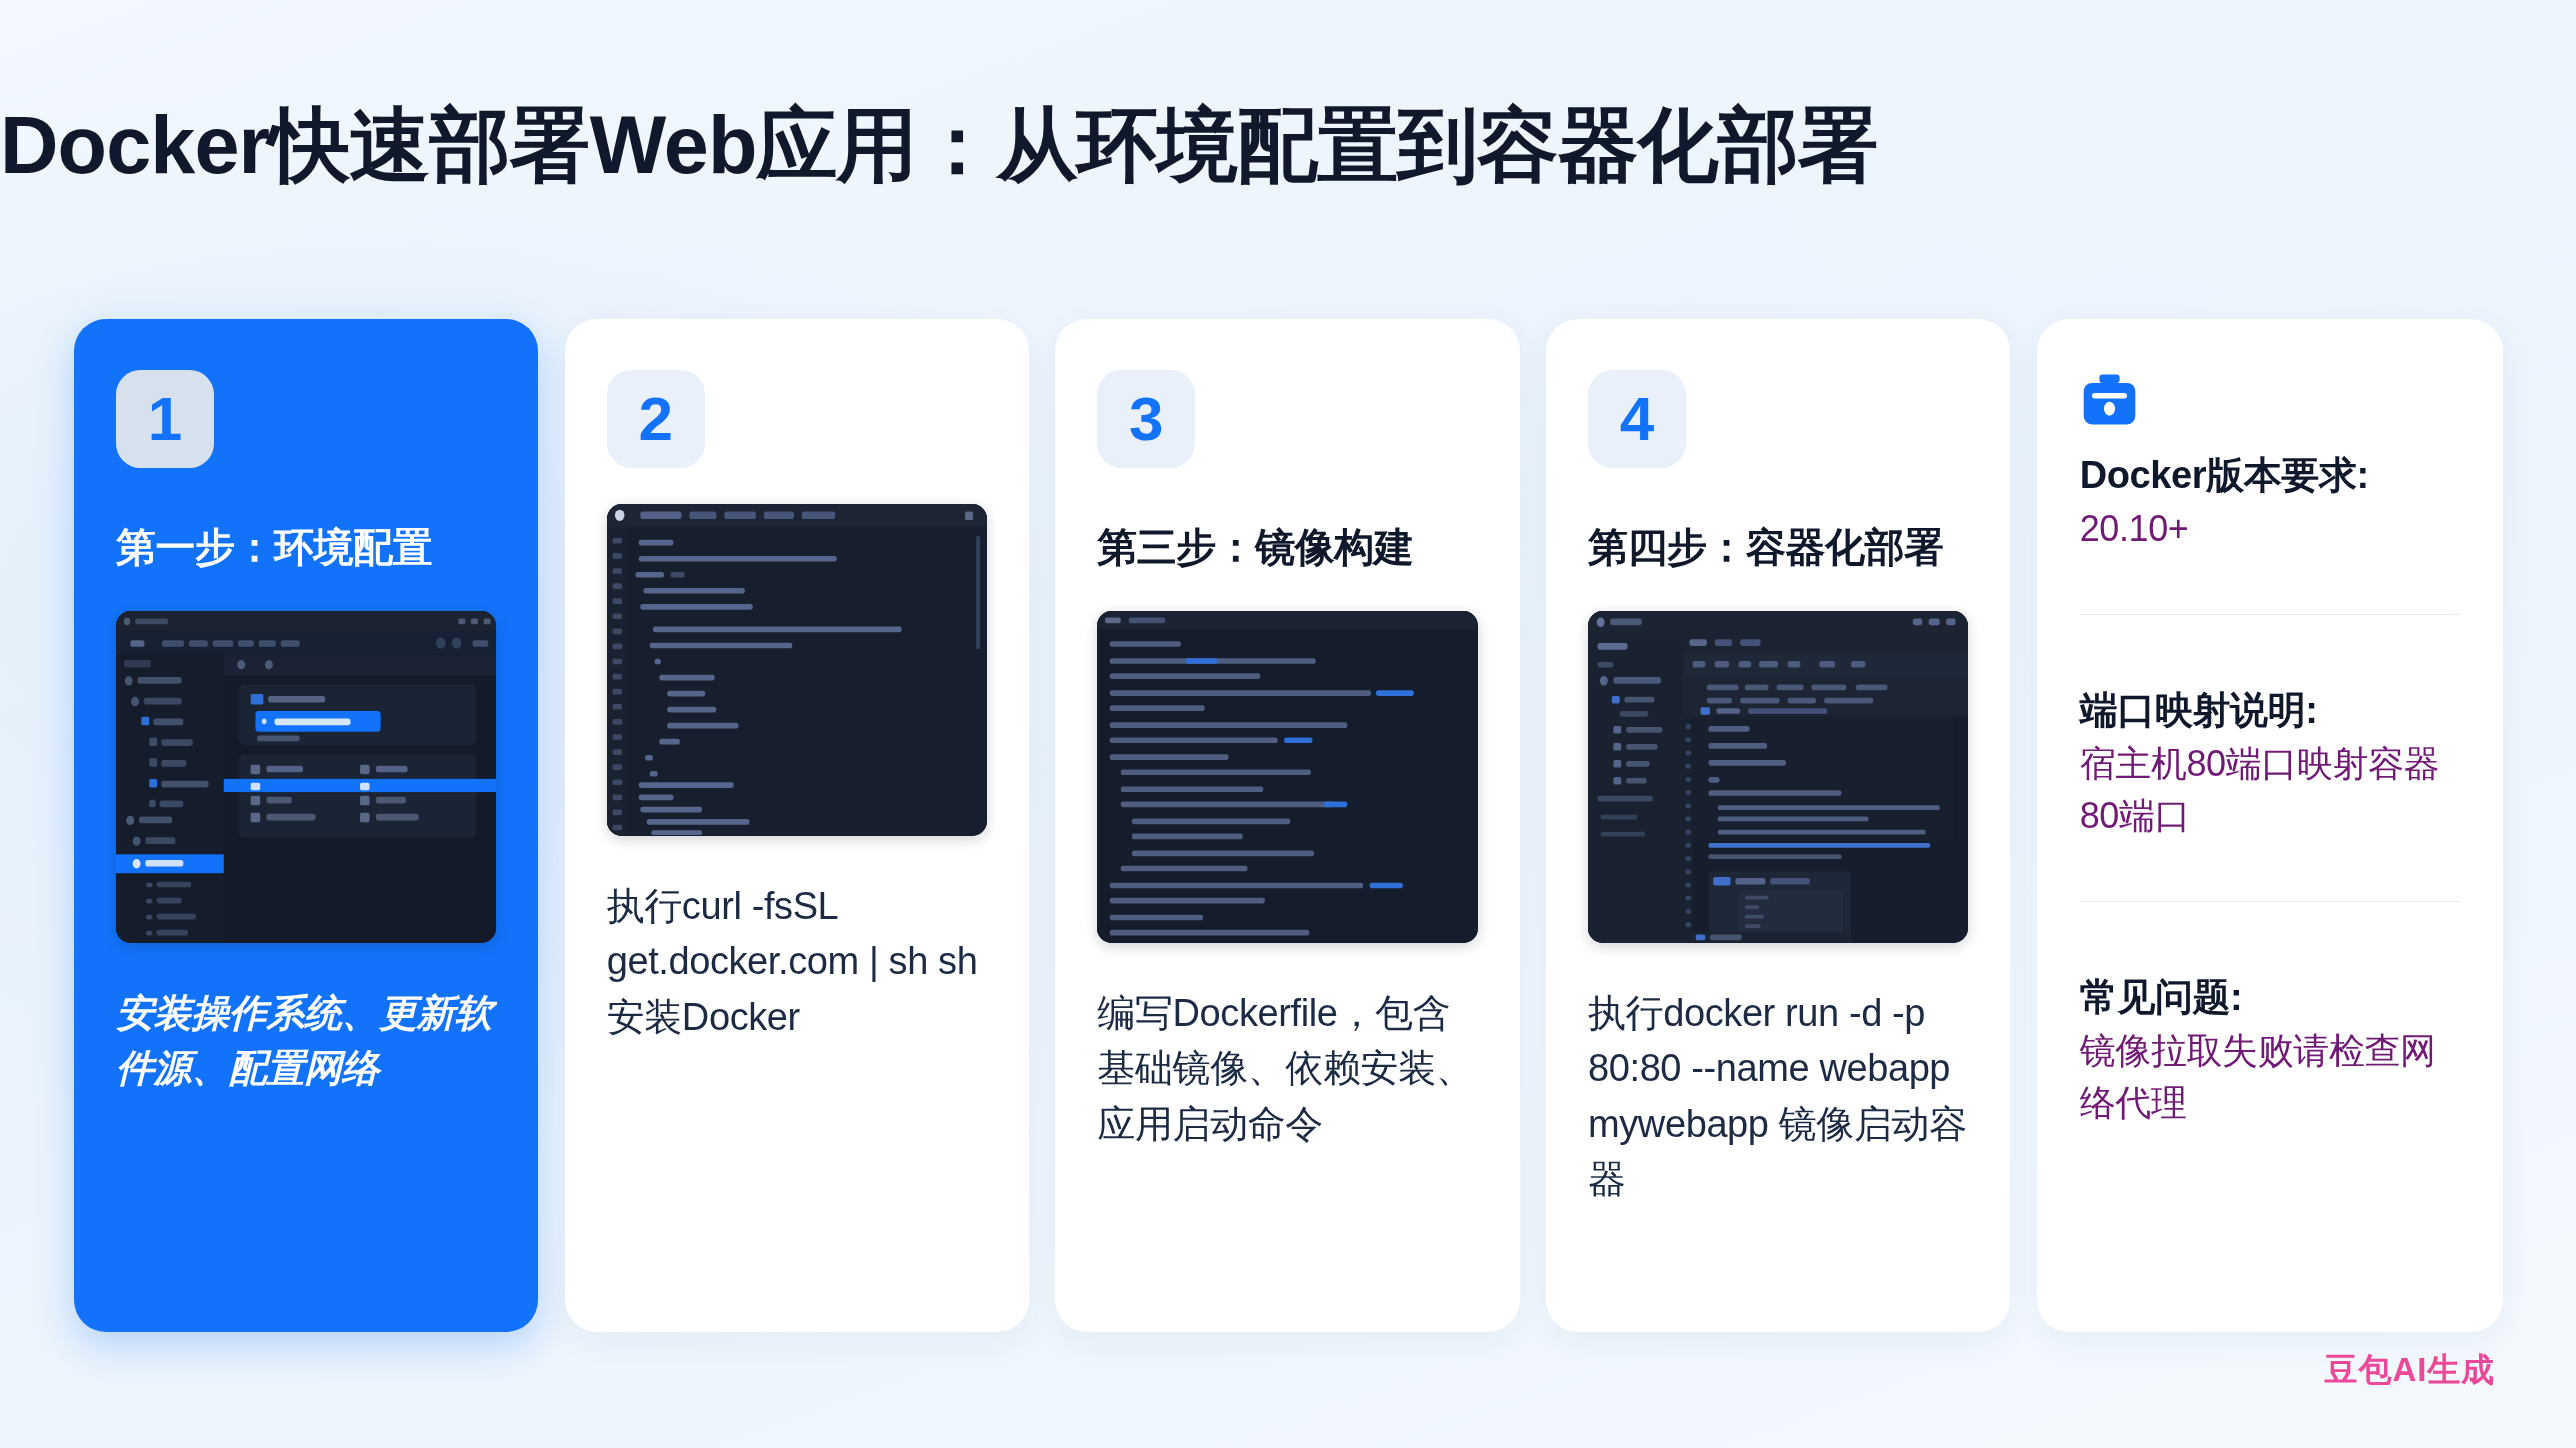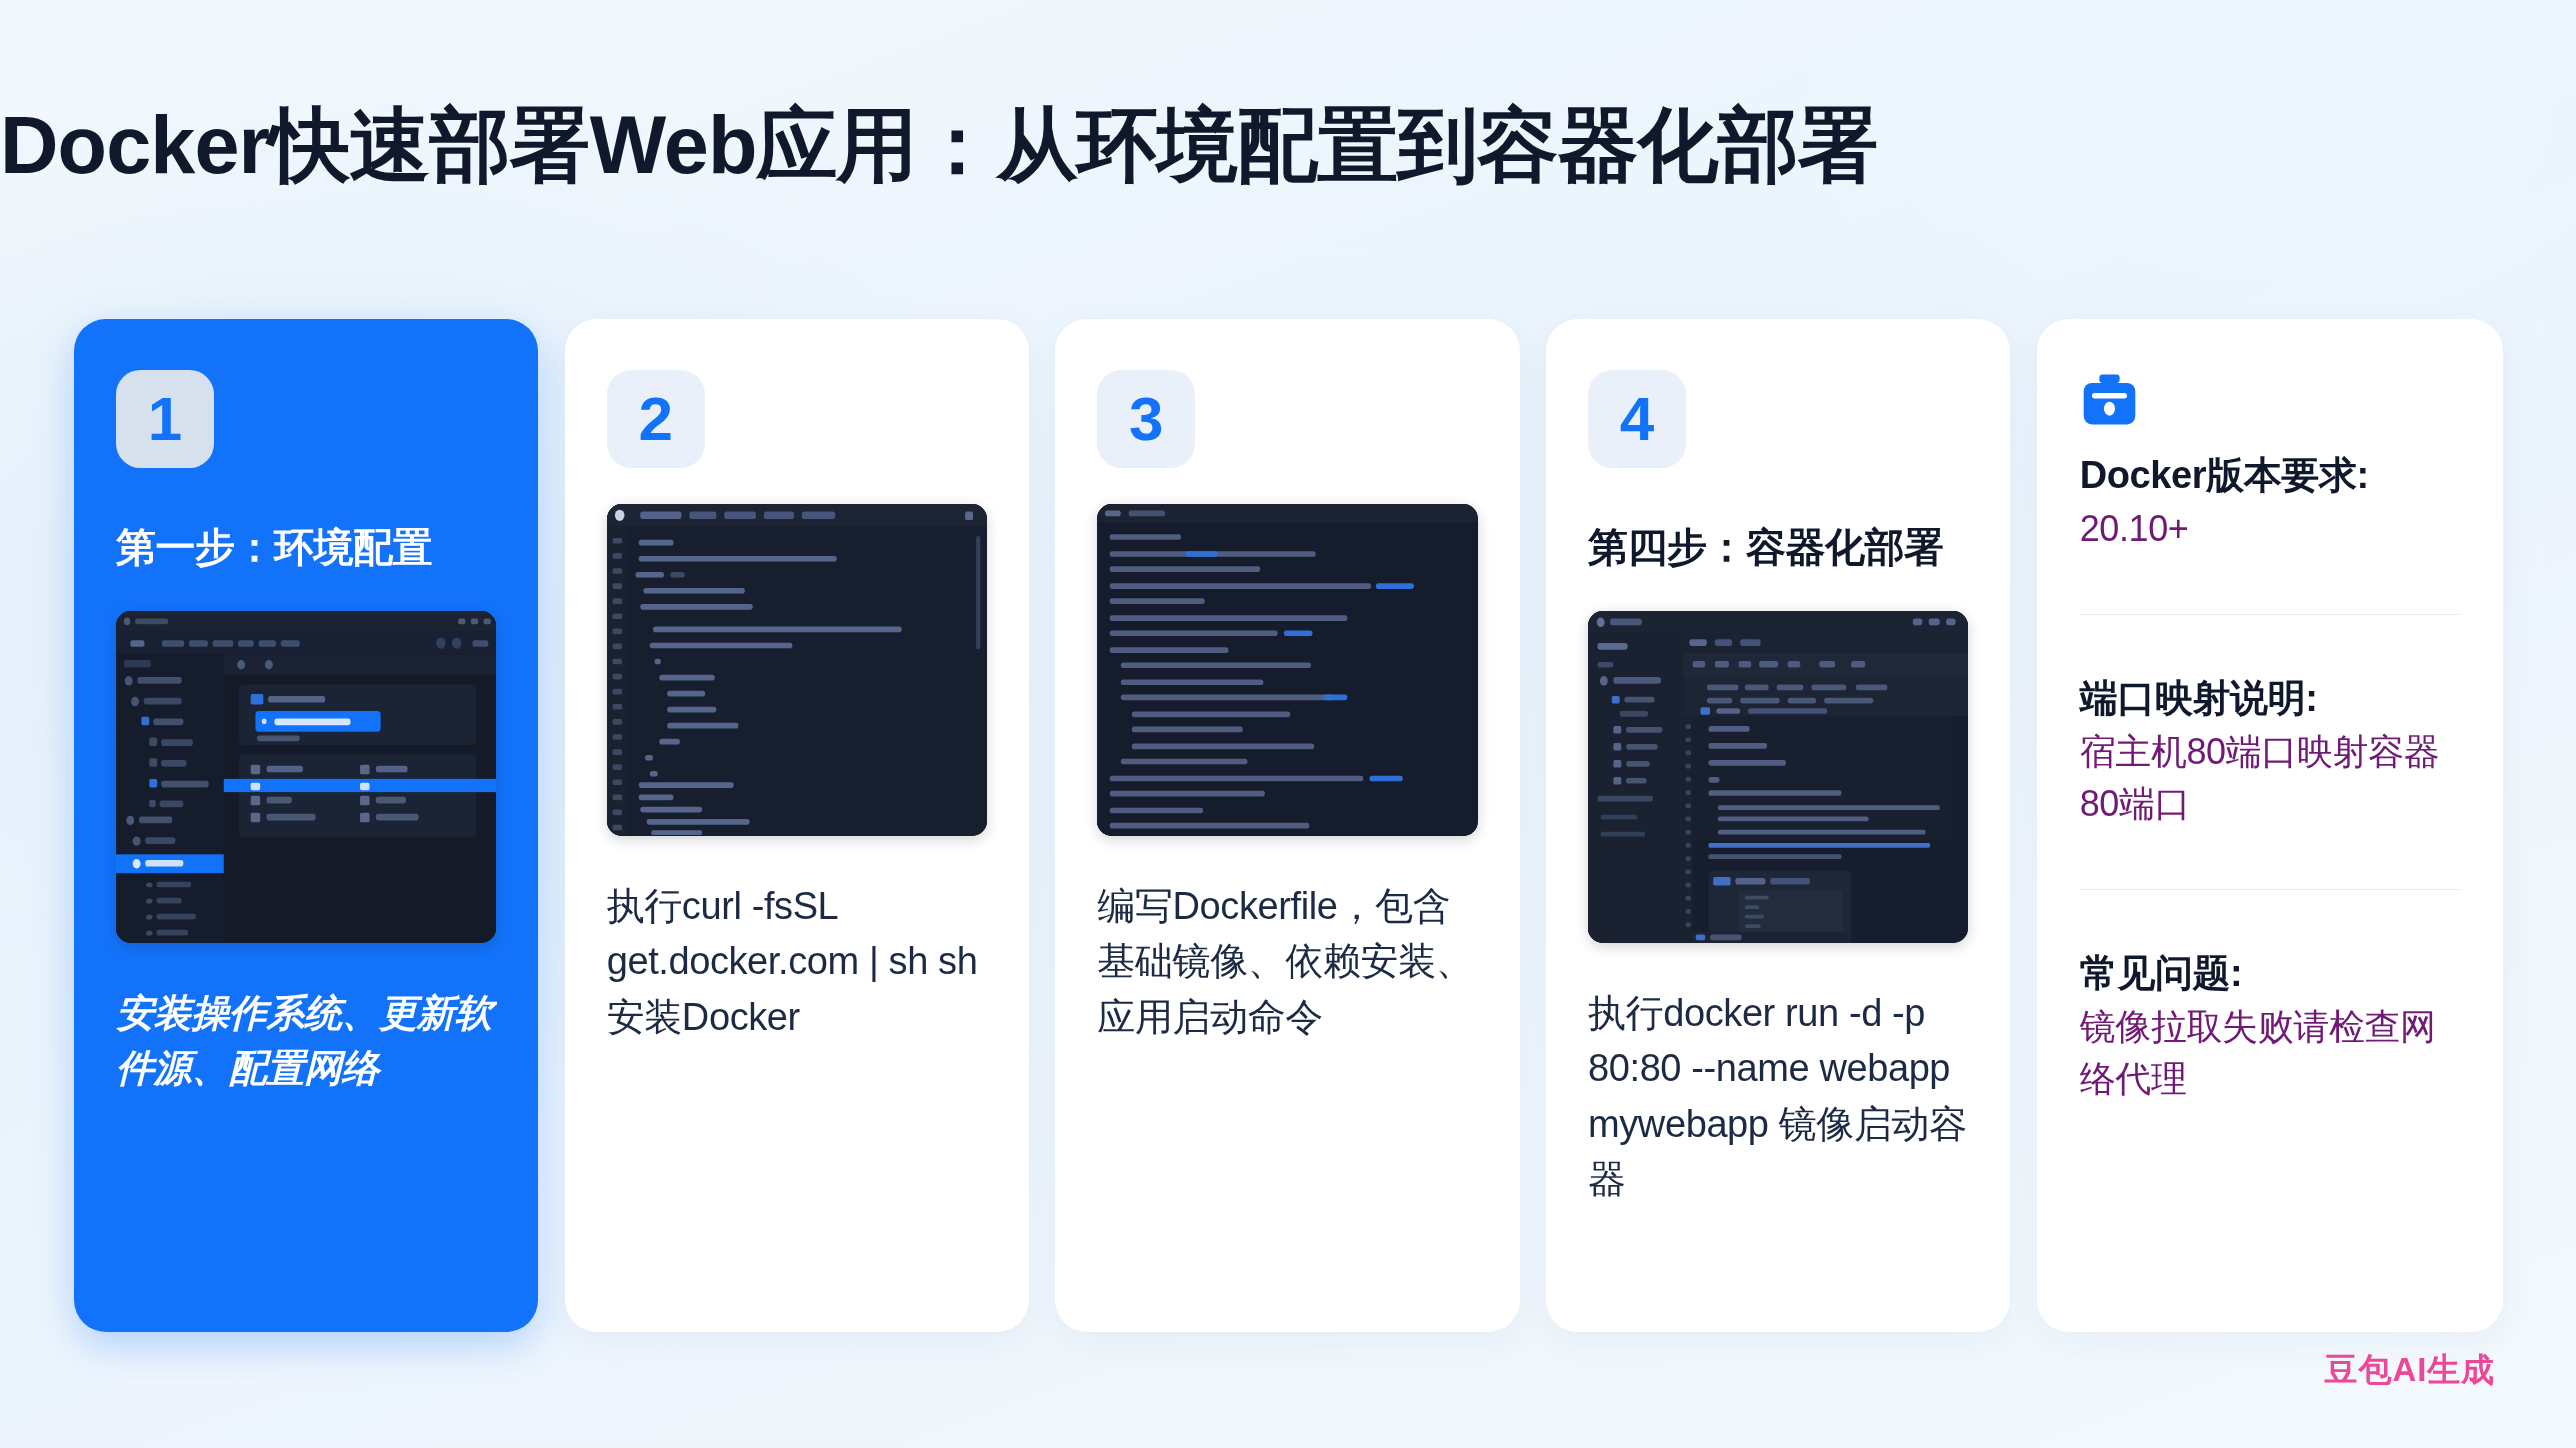--- a/index.html
+++ b/index.html
@@ -97,21 +97,21 @@
     word-break:break-word;
   }
   .card.active .desc{ color:#ffffff; font-weight:600;font-style:italic; }
 
   
   .info-card{ padding:51px 43px 42px 43px; }
   .info-icon{ width:59px; height:59px; }
   .info-block{ margin-top:0; }
   .info-head{
     font-size:38px; font-weight:700; color:#10182b;
-    line-height:1.42; letter-spacing:-0.4px;
+    line-height:1.42; letter-spacing:-0.4px;margin-top:12px;
   }
   .info-body{
     font-size:36px; color:#701a75;
     line-height:1.45; letter-spacing:-0.4px;
   }
   .first-block .info-head{ margin-top:20px; }
   .divider{
     height:0.9px; width:100%;
     background:#e4ecf5;
     margin:0;
@@ -282,20 +282,21 @@
           <rect x="56" y="346" width="64" height="5" rx="2"></rect>
         </g>
         <rect x="466" y="34" width="5" height="120" rx="2" fill="#34415c"></rect>
       </svg>
     </div>
     <div class="desc">执行curl -fsSL get.docker.com | sh sh安装Docker</div>
   </div>
 
   <div class="card">
     <div class="badge">3</div>
+    <div class="step-title">第三步：镜像构建</div>
     <div class="thumb">
       <svg viewBox="0 0 480 352" preserveAspectRatio="none" aria-hidden="true">
         <rect x="0" y="0" width="480" height="352" fill="#151c2b"></rect>
         <rect x="0" y="0" width="480" height="20" fill="#1b2333"></rect>
         <rect x="10" y="7" width="20" height="6" rx="3" fill="#5a6887"></rect>
         <rect x="40" y="7" width="46" height="6" rx="3" fill="#445272"></rect>
         <rect x="0" y="20" width="480" height="332" fill="#151c2b"></rect>
         <g fill="#4f5e80">
           <rect x="16" y="32" width="90" height="6" rx="3"></rect>
           <rect x="16" y="50" width="260" height="6" rx="3"></rect>

